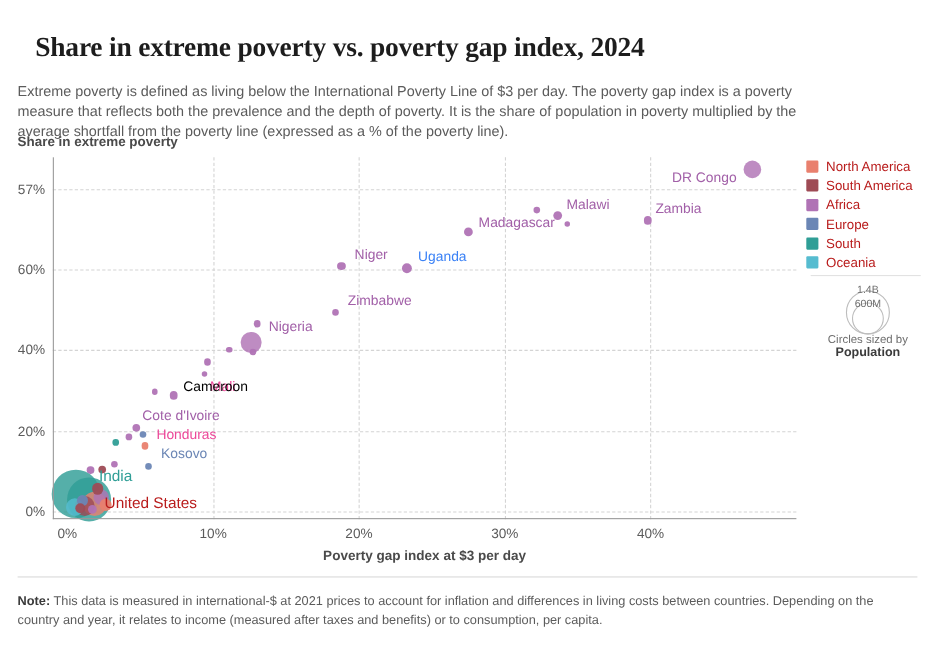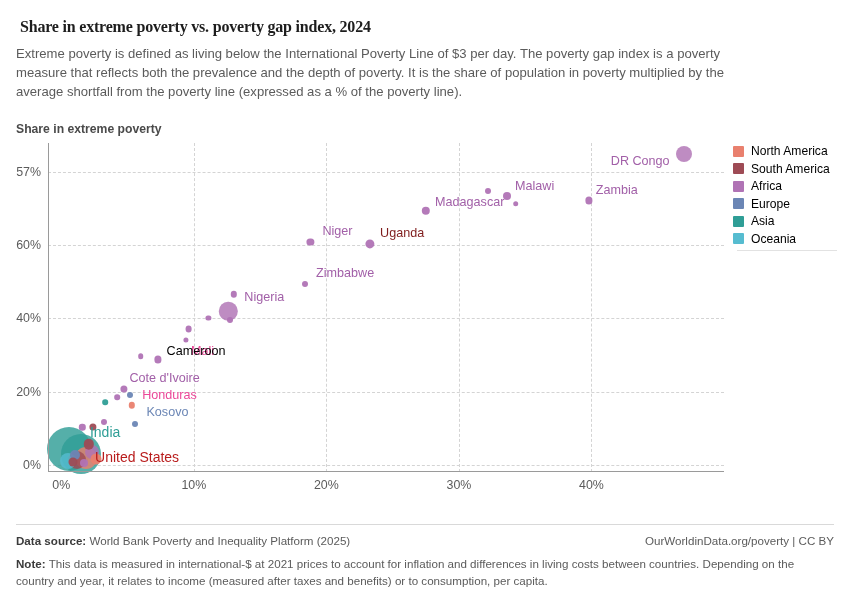--- a/index.html
+++ b/index.html
@@ -10,22 +10,22 @@
     color:#333333;
     overflow:hidden;
     position:relative;
   }
   .wrap{position:absolute;inset:0;}
 
   
   .header{position:absolute;left:16px;top:14px;width:740px;}
   .title{
     font-family:"Liberation Serif",serif;
-    font-size:16px;font-weight:700;color:#1d1d1d;
-    letter-spacing:-0.2px;line-height:1.1;margin:4px;
+    font-size:25px;font-weight:700;color:#1d1d1d;
+    letter-spacing:-0.2px;line-height:1.1;margin:16px;
   }
   .subtitle{
     margin:9px 0 0 0;font-size:13.1px;line-height:1.45;
     color:#5b5b5b;max-width:730px;
   }
   .logo{
     position:absolute;right:6px;top:12px;
     width:83px;height:42px;
     background:#18335c;
     border-bottom:4px solid #c0392b;
@@ -85,21 +85,21 @@
   }
   .lbl{
     position:absolute;font-size:12.6px;white-space:nowrap;
     transform:translate(-50%,-50%);
   }
 
   
   .legend{position:absolute;left:733px;top:144px;width:112px;}
   .lrow{display:flex;align-items:center;margin-bottom:3.5px;}
   .sw{width:11px;height:11px;margin-right:7px;flex:none;border-radius:1px;}
-  .ltxt{font-size:12.1px;color:#000000;}
+  .ltxt{font-size:12.1px;color:#b91c1c;}
   .sizeleg{position:absolute;left:733px;top:258px;width:112px;text-align:center;}
   .sizeleg .circles{position:relative;height:44px;}
   .c-outer{
     position:absolute;left:50%;top:6px;transform:translateX(-50%);
     width:38px;height:38px;border:1px solid #bdbdbd;border-radius:50%;
   }
   .c-inner{
     position:absolute;left:50%;top:17px;transform:translateX(-50%);
     width:27px;height:27px;border:1px solid #bdbdbd;border-radius:50%;
   }
@@ -184,68 +184,75 @@
         <div class="pt" title="cluster-4" style="left: 19.8824px; top: 318.033px; width: 16px; height: 16px; background: rgb(86, 188, 208); opacity: 0.82;"></div>
         <div class="pt" title="cluster-5" style="left: 26.5098px; top: 312.184px; width: 10px; height: 10px; background: rgb(107, 134, 181); opacity: 0.95;"></div>
         <div class="pt" title="cluster-6" style="left: 47.7176px; top: 316.206px; width: 11px; height: 11px; background: rgb(233, 128, 110); opacity: 0.95;"></div>
         <div class="pt" title="cluster-7" style="left: 25.1843px; top: 319.496px; width: 9px; height: 9px; background: rgb(158, 75, 85); opacity: 0.95;"></div>
         <div class="pt" title="cluster-8" style="left: 35.7882px; top: 320.227px; width: 8px; height: 8px; background: rgb(176, 115, 181); opacity: 0.95;"></div>
         <div class="pt" title="United States" style="left: 41.0902px; top: 301.218px; width: 10.4px; height: 10.4px; background: rgb(158, 75, 85); opacity: 0.95;"></div>
         <div class="lbl" style="left: 592.235px; top: 17.9667px; color: rgb(162, 96, 168);">DR Congo</div>
         <div class="lbl" style="left: 486.62px; top: 43.0056px; color: rgb(162, 96, 168);">Malawi</div>
         <div class="lbl" style="left: 568.8px; top: 47.3922px; color: rgb(162, 96, 168);">Zambia</div>
         <div class="lbl" style="left: 421.765px; top: 58.6278px; color: rgb(162, 96, 168);">Madagascar</div>
-        <div class="lbl" style="left: 354.094px; top: 90.2589px; color: #7f1d1d;">Uganda</div>
+        <div class="lbl" style="left: 354.094px; top: 90.2589px; color: #3b82f6;">Uganda</div>
         <div class="lbl" style="left: 289.447px; top: 87.7px; color: rgb(162, 96, 168);">Niger</div>
         <div class="lbl" style="left: 297.145px; top: 130.47px; color: rgb(162, 96, 168);">Zimbabwe</div>
         <div class="lbl" style="left: 216.267px; top: 154.156px; color: rgb(162, 96, 168);">Nigeria</div>
         <div class="lbl" style="left: 142.502px; top: 208px; color: #ec4899; margin-left: 12px;">Mali</div>
         <div class="lbl" style="left: 148.016px; top: 208.409px; color: #000000;">Cameroon</div>
         <div class="lbl" style="left: 116.553px; top: 235.019px; color: rgb(162, 96, 168);">Cote d'Ivoire</div>
         <div class="lbl" style="left: 121.506px; top: 252.469px; color: #ec4899;">Honduras</div>
         <div class="lbl" style="left: 119.482px; top: 269.478px; color: rgb(107, 134, 181);">Kosovo</div>
         <div class="lbl" style="left: 57.1373px; top: 288.722px; color: rgb(47, 158, 150); font-size: 14px;">India</div>
         <div class="lbl" style="left: 89.0902px; top: 314.218px; color: #b91c1c; font-size: 14px;">United States</div>
       </div>
     <div class="axis-y-line"></div>
     <div class="axis-x-line"></div>
   </div>
 
+  <div class="xaxis-title">Poverty gap index at $3 per day</div>
 
   <div class="legend" id="legend">
       <div class="lrow">
         <span class="sw" style="background: rgb(233, 128, 110);"></span>
         <span class="ltxt">North America</span>
       </div>
       <div class="lrow">
         <span class="sw" style="background: rgb(158, 75, 85);"></span>
         <span class="ltxt">South America</span>
       </div>
       <div class="lrow">
         <span class="sw" style="background: rgb(176, 115, 181);"></span>
         <span class="ltxt">Africa</span>
       </div>
       <div class="lrow">
         <span class="sw" style="background: rgb(107, 134, 181);"></span>
         <span class="ltxt">Europe</span>
       </div>
       <div class="lrow">
         <span class="sw" style="background: rgb(47, 158, 150);"></span>
-        <span class="ltxt">Asia</span>
+        <span class="ltxt">South</span>
       </div>
       <div class="lrow">
         <span class="sw" style="background: rgb(86, 188, 208);"></span>
         <span class="ltxt">Oceania</span>
       </div>
     </div>
   <div class="legdiv"></div>
 
+  <div class="sizeleg">
+    <div class="circles">
+      <div class="c-outer"></div>
+      <div class="c-inner"></div>
+      <div class="c-lab-big">1.4B</div>
+      <div class="c-lab-small">600M</div>
+    </div>
+    <div class="cap1">Circles sized by</div>
+    <div class="cap2">Population</div>
+  </div>
 
   <div class="footdiv"></div>
   <div class="foot">
-    <div class="foot-row">
-      <div><b>Data source:</b><span> World Bank Poverty and Inequality Platform (2025)</span></div>
-      <div>OurWorldinData.org/poverty | CC BY</div>
-    </div>
     <div class="foot-note"><b>Note:</b><span> This data is measured in international-$ at 2021 prices to account for inflation and differences in living costs between countries. Depending on the country and year, it relates to income (measured after taxes and benefits) or to consumption, per capita.</span></div>
   </div>
 
 </div>
 
 </body></html>

